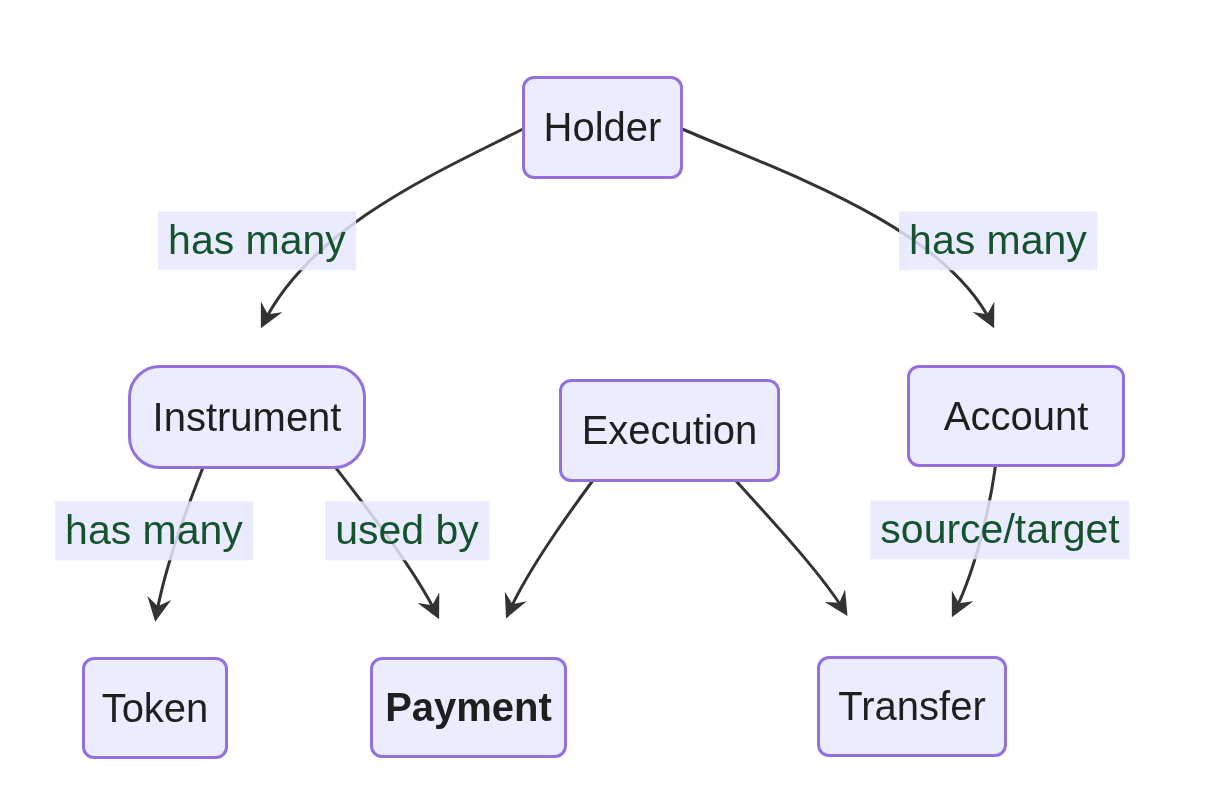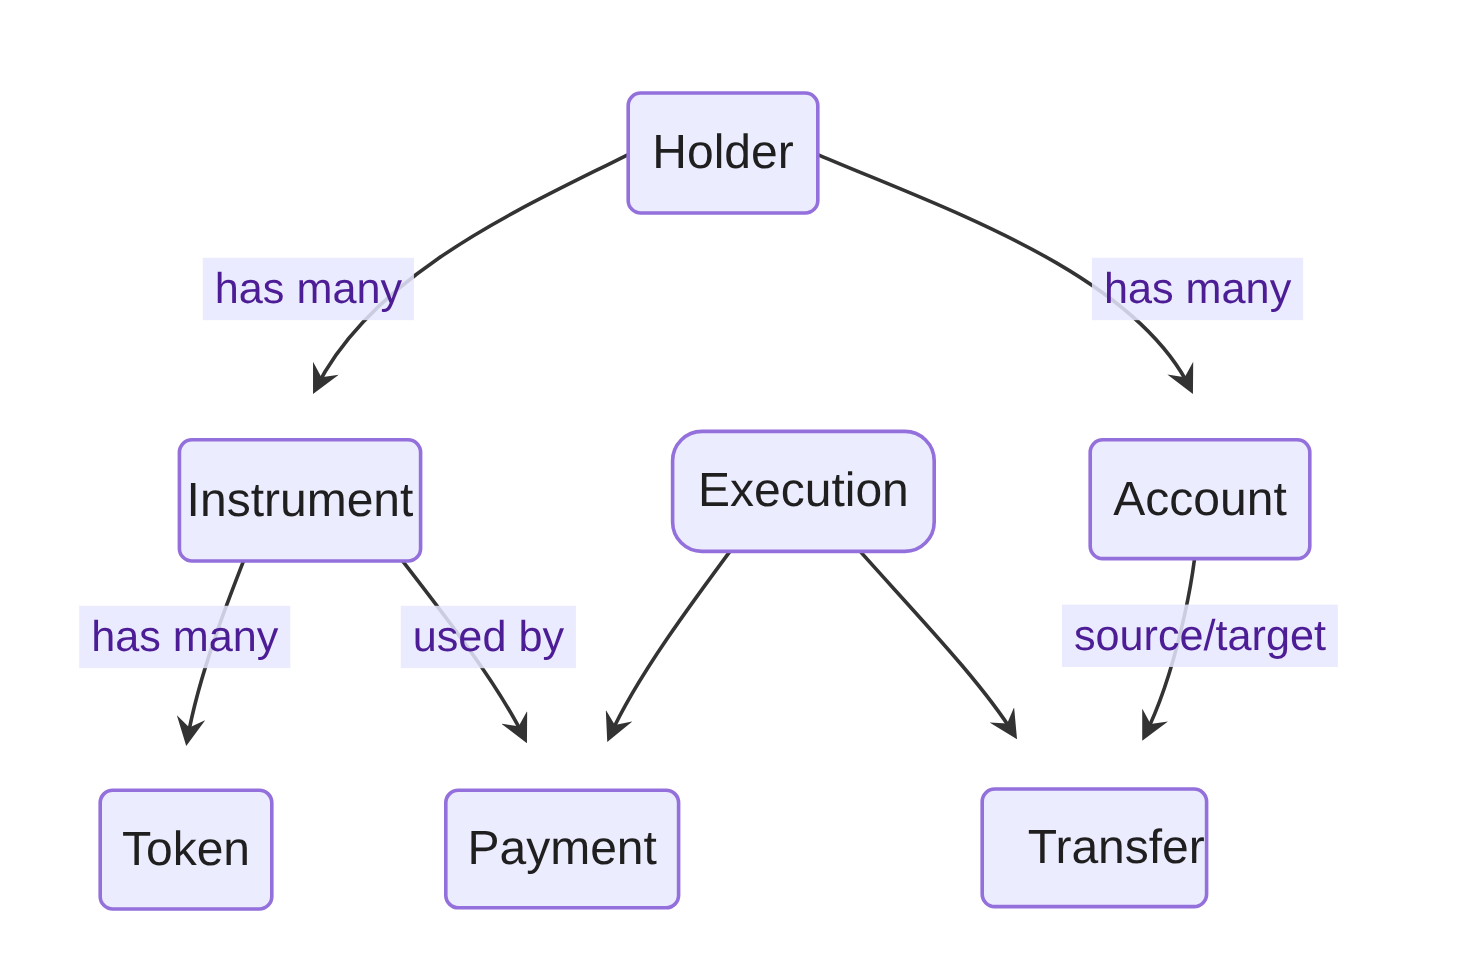--- a/index.html
+++ b/index.html
@@ -39,35 +39,35 @@
     font-size: 40px;
     color: #1f1f1f;
     white-space: nowrap;
     margin-top: 32px;
   }
   .edge-label {
     position: absolute;
     z-index: 2;
     transform: translate(-50%, -50%);
     background: rgba(232, 232, 255, 0.85);
-    color: #4c1d95;
-    font-size: 36px;
+    color: #14532d;
+    font-size: 41px;
     line-height: 1.4;
     padding: 1px 10px;
     white-space: nowrap;
     text-align: center;
   }
   
   #node-holder     { left: 522px; top:  44px; width: 161px; height: 103px; }
-  #node-instrument { left: 148px; top: 333px; width: 204px; height: 104px; }
-  #node-execution  { left: 559px; top: 326px; width: 221px; height: 103px; border-radius: 26px; }
-  #node-account    { left: 907px; top: 333px; width: 186px; height: 102px; }
+  #node-instrument { left: 128px; top: 333px; width: 238px; height: 104px; border-radius: 32px; }
+  #node-execution  { left: 559px; top: 347px; width: 221px; height: 103px; }
+  #node-account    { left: 907px; top: 333px; width: 218px; height: 102px; }
   #node-token      { left:  82px; top: 625px; width: 146px; height: 102px; }
-  #node-payment    { left: 370px; top: 625px; width: 197px; height: 101px; }
-  #node-transfer   { left: 817px; top: 624px; width: 190px; height: 101px; justify-content: flex-end; }
+  #node-payment    { left: 370px; top: 625px; width: 197px; height: 101px; font-weight: bold; }
+  #node-transfer   { left: 817px; top: 624px; width: 190px; height: 101px; }
   
   #label-holder-instrument { left: 257px;  top: 241px; }
   #label-holder-account    { left: 998px;  top: 241px; }
   #label-instrument-token  { left: 154px;  top: 531px; }
   #label-instrument-payment{ left: 407px;  top: 531px; }
   #label-account-transfer  { left: 1000px; top: 530px; }
 </style>
 </head>
 <body>
 

